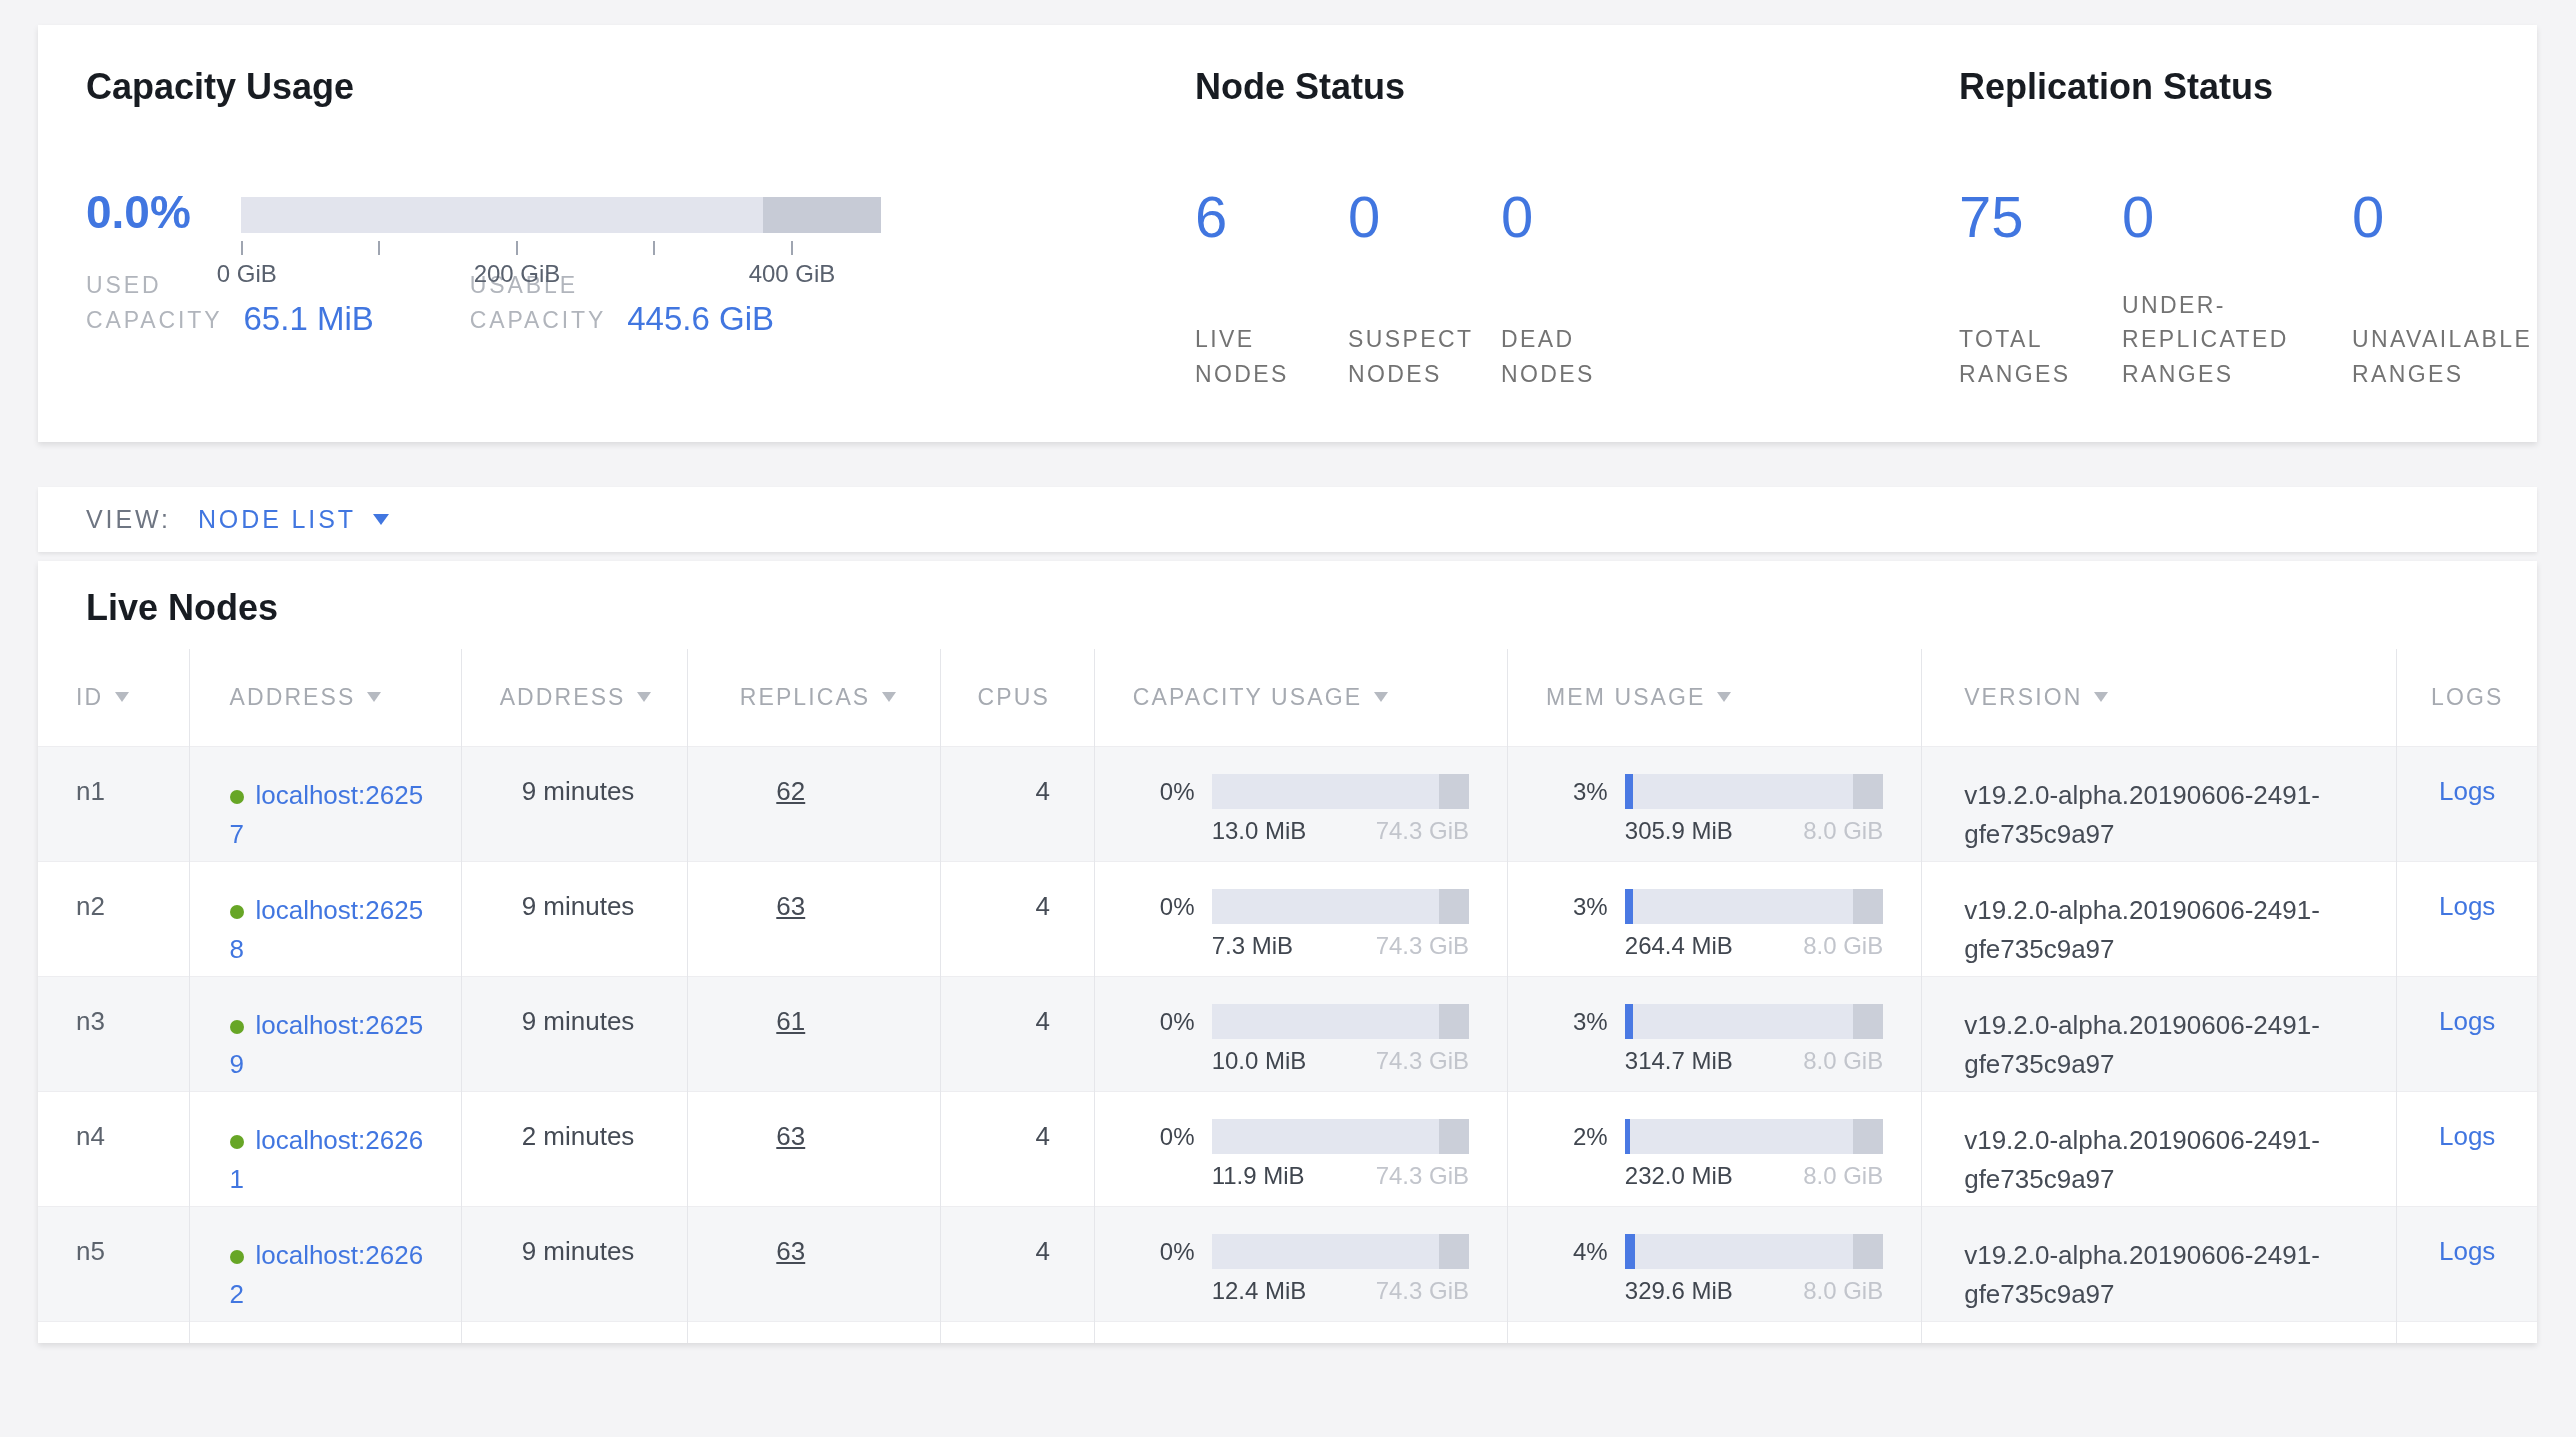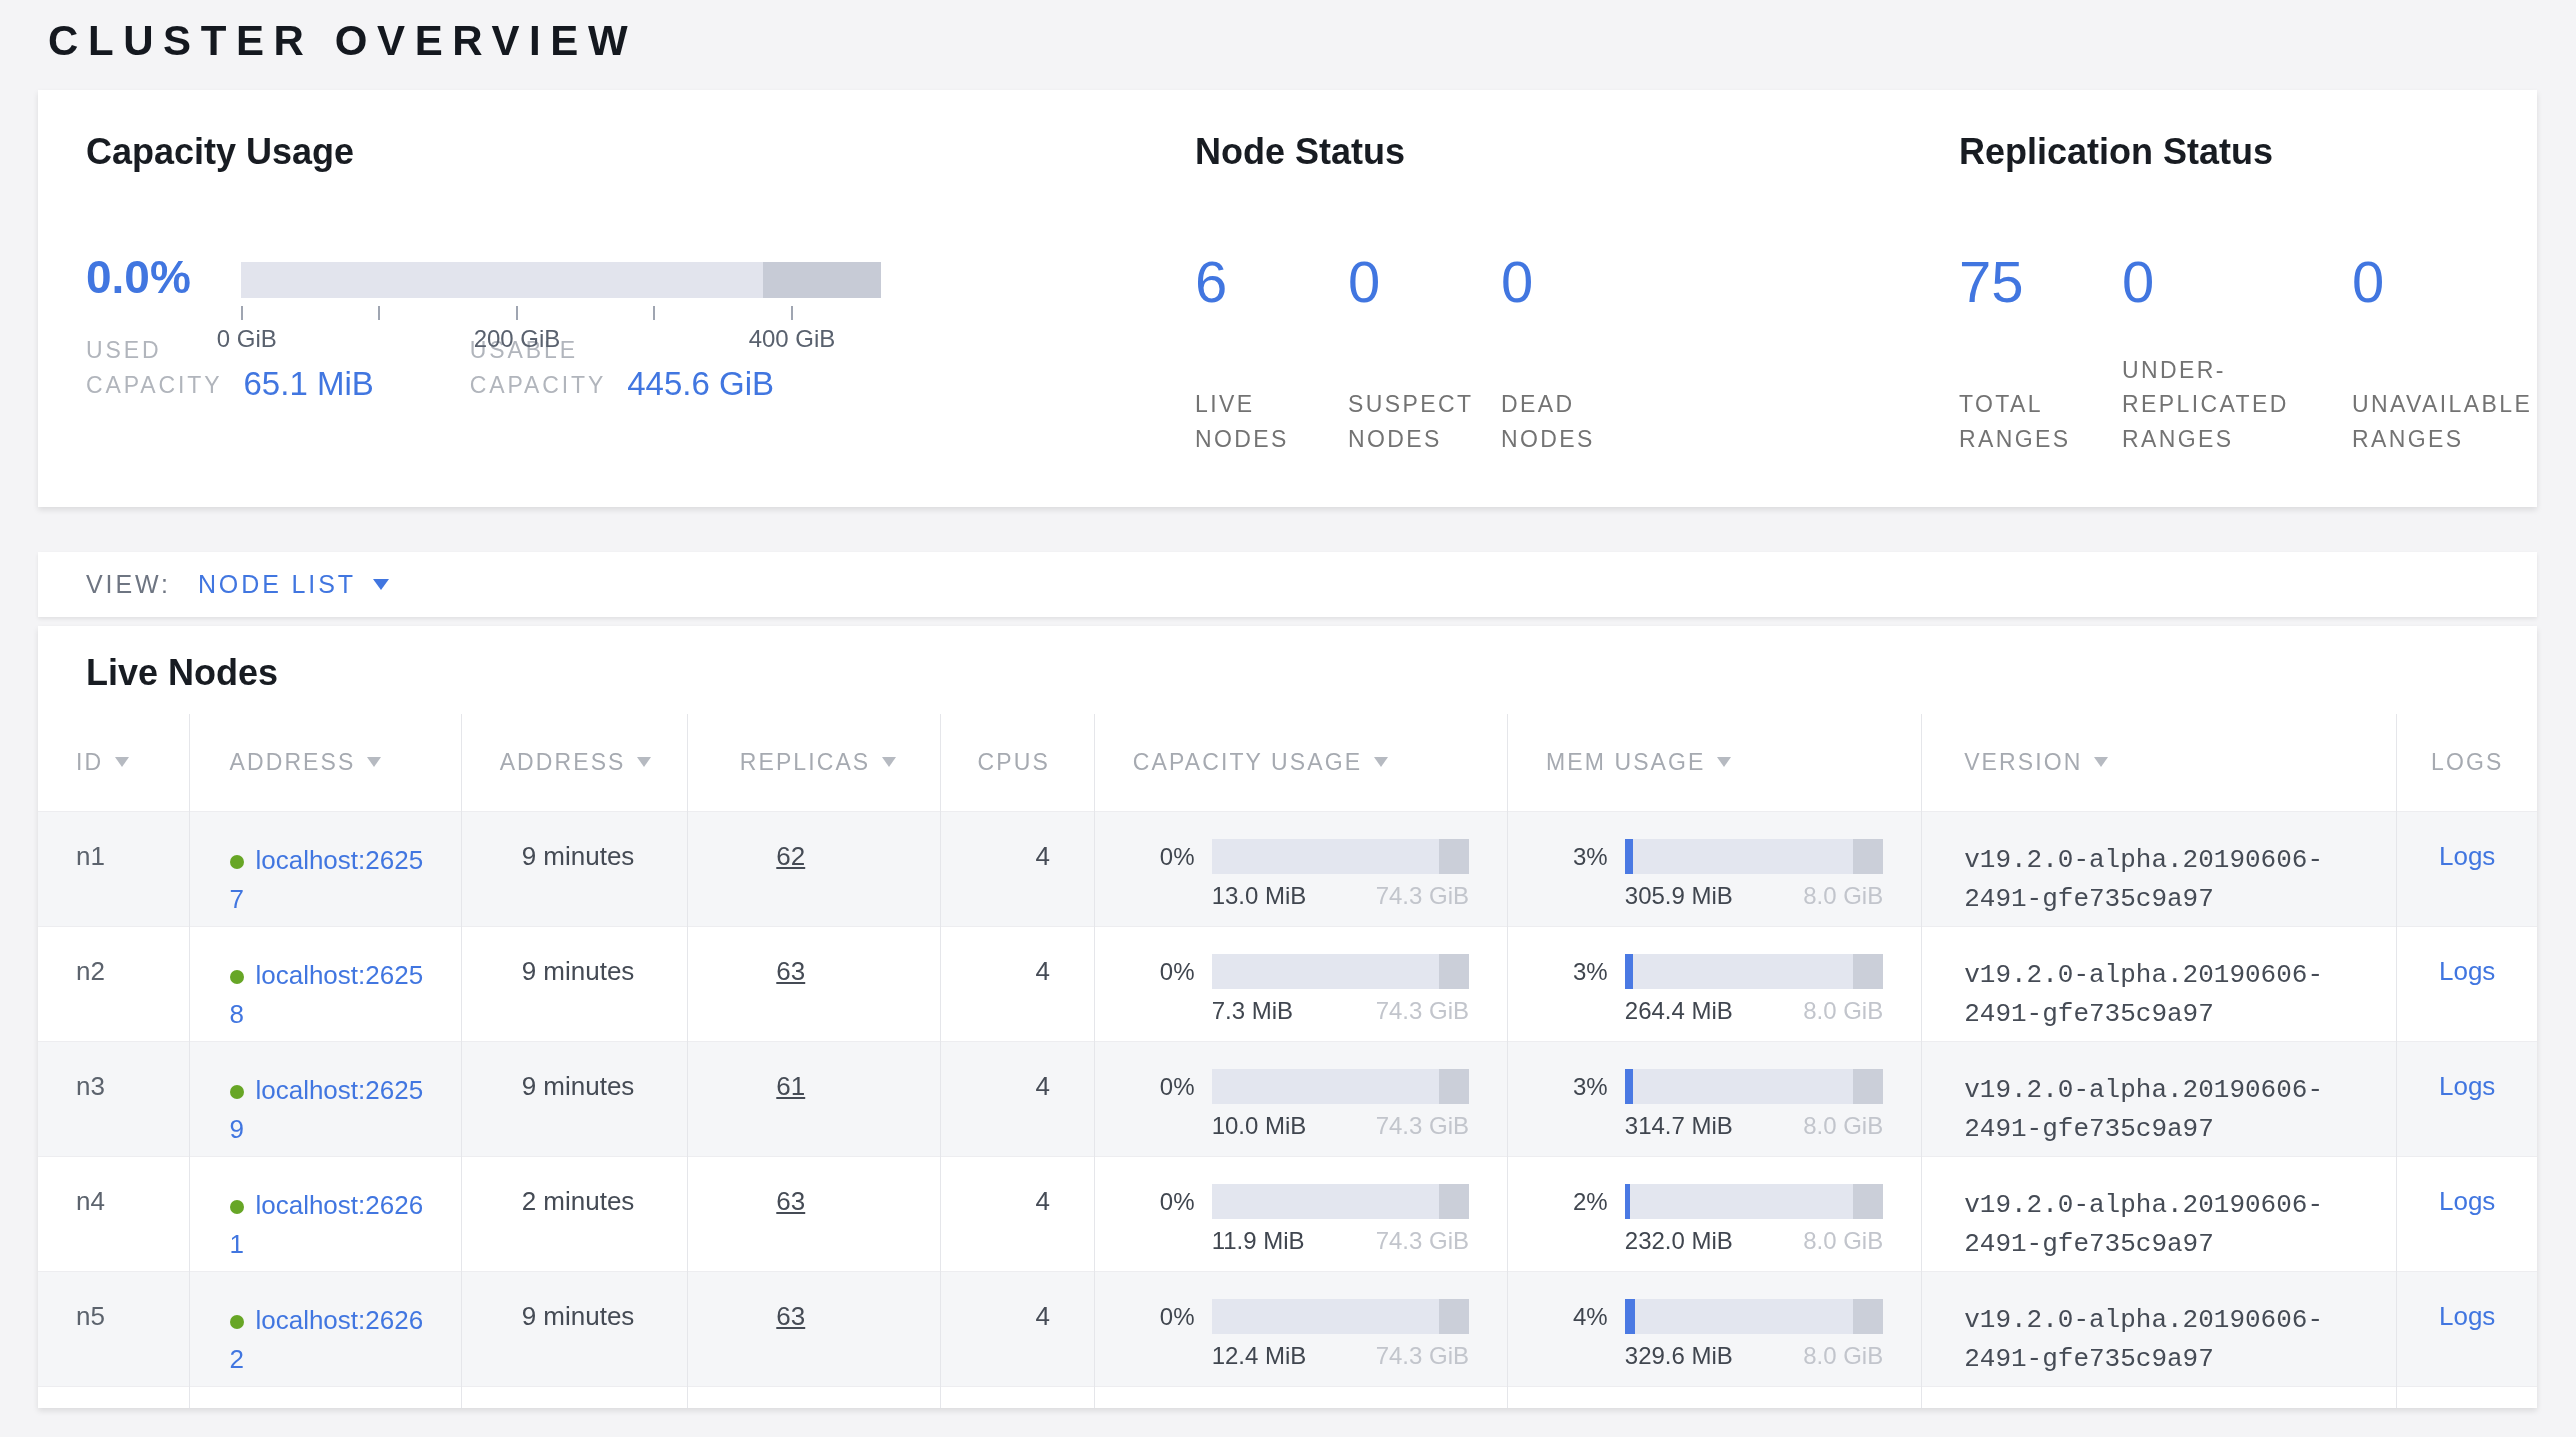--- a/index.html
+++ b/index.html
@@ -136,29 +136,28 @@
   td.cell-meter { padding:27px 38px 0 65px; }
   .meter { display:grid; grid-template-columns:46px 1fr; column-gap:5.8px; align-items:center; }
   .pct { font-size:24px; color:#40464f; }
   .track { height:35px; background:#e3e6ef; position:relative; overflow:hidden; }
   .endcap { position:absolute; right:0; top:0; bottom:0; width:11.5%; background:#cbcfd9; }
   .fill { position:absolute; left:0; top:0; bottom:0; background:#4a79e3; }
   .vals { grid-column:2; display:flex; justify-content:space-between; margin-top:7.7px; font-size:24px; }
   .used { color:#40464f; }
   .total { color:#c2c5cc; }
 
-  td.cell-ver { padding-left:42px; padding-right:46px; line-height:1.5;font-family:Liberation Mono, monospace; }
+  td.cell-ver { padding-left:42px; padding-right:46px; line-height:1.5; }
   td.cell-logs { text-align:center; }
 </style>
 </head>
 <body>
 
 <div class="page">
 
-  <div class="page-title">CLUSTER OVERVIEW</div>
 
   <div class="card summary-card">
 
     <div class="sec sec-capacity">
       <h2>Capacity Usage</h2>
       <div class="cap-row">
         <div class="big-pct">0.0%</div>
         <div class="bar-area">
           <div class="sum-track">
             <div class="sum-fill" style="width: 0%;"></div>

